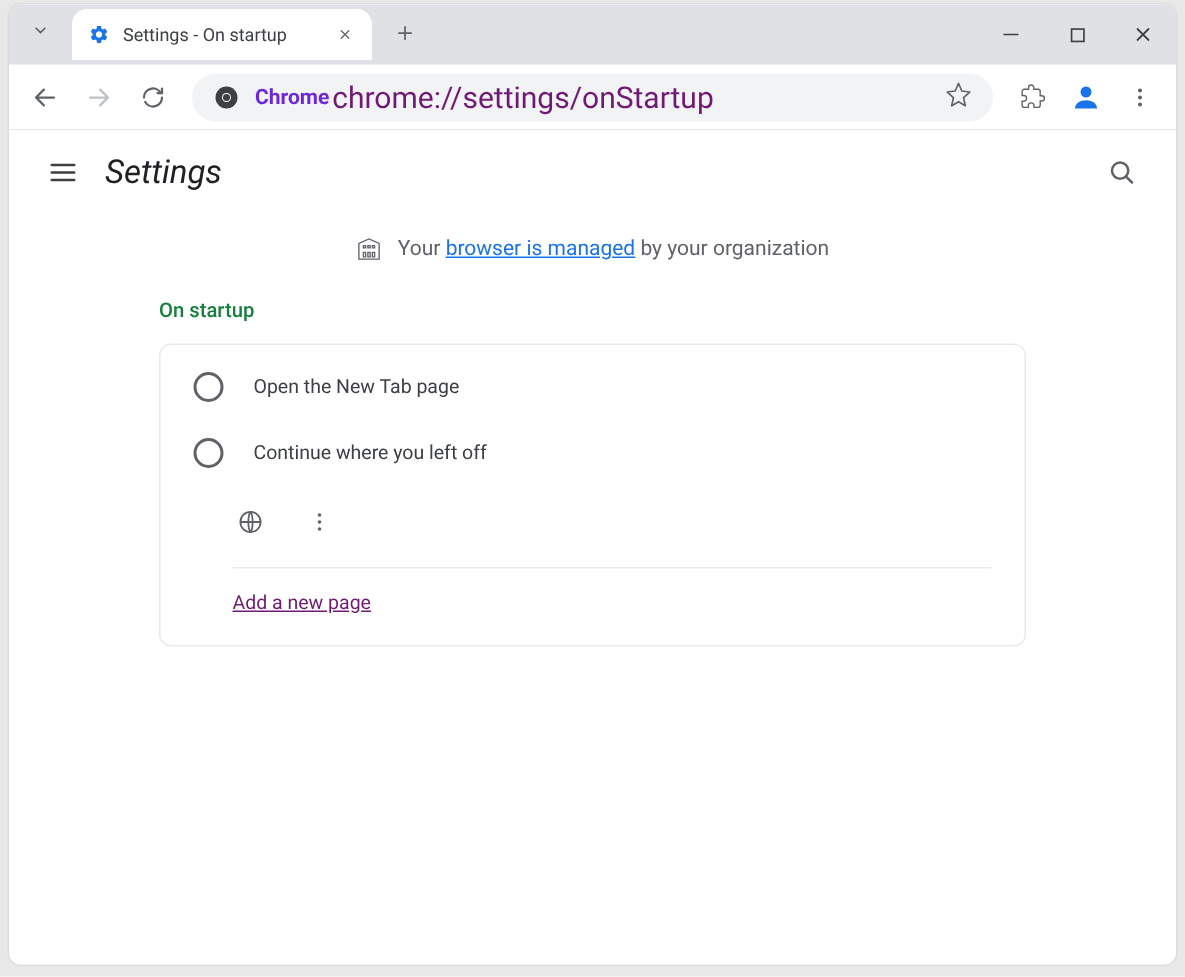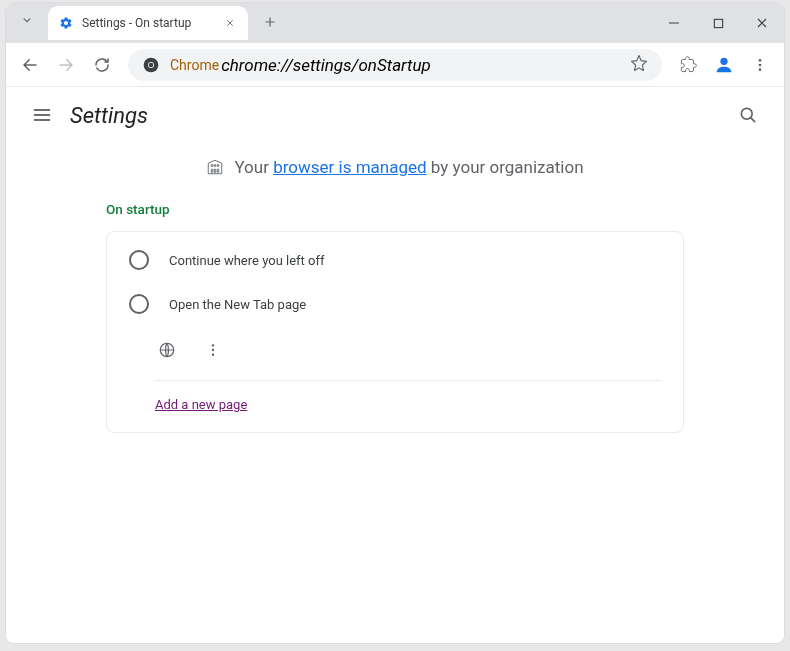--- a/index.html
+++ b/index.html
@@ -16,33 +16,33 @@
 .tab-close { width: 16px; height: 16px; display: flex; align-items: center; justify-content: center; cursor: pointer; color: #5f6368; border-radius: 50%; }
 .new-tab { width: 28px; height: 28px; display: flex; align-items: center; justify-content: center; margin-left: 8px; margin-bottom: 3px; cursor: pointer; color: #5f6368; border-radius: 50%; }
 .win-controls { position: absolute; right: 0; top: 0; display: flex; height: 100%; align-items: center; }
 .win-btn { width: 44px; height: 36px; display: flex; align-items: center; justify-content: center; cursor: pointer; color: #3c4043; }
 
 .toolbar { height: 44px; background: #fff; display: flex; align-items: center; padding: 0 8px; gap: 4px; border-bottom: 1px solid #e8eaed; }
 .nav-btn { width: 32px; height: 32px; display: flex; align-items: center; justify-content: center; cursor: pointer; color: #5f6368; border-radius: 50%; }
 .nav-btn.disabled { color: #bdc1c6; }
 .omnibox { flex: 1; height: 32px; background: #f1f3f4; border-radius: 16px; display: flex; align-items: center; padding: 0 14px; margin: 0 6px; }
 .omnibox-icon { width: 18px; height: 18px; margin-right: 10px; display: flex; align-items: center; justify-content: center; }
-.omnibox-chrome { font-size: 14px; color: #a16207; font-weight: 400; margin-right: 2px; }
-.omnibox-url { font-size: 17px; color: #000000; flex: 1; font-style: italic; }
+.omnibox-chrome { font-size: 14px; color: #6d28d9; font-weight: 700; margin-right: 2px; }
+.omnibox-url { font-size: 20px; color: #701a75; flex: 1; }
 .omnibox-star { color: #5f6368; cursor: pointer; }
 .toolbar-icon { width: 32px; height: 32px; display: flex; align-items: center; justify-content: center; cursor: pointer; color: #5f6368; border-radius: 50%; }
 .avatar { width: 28px; height: 28px; border-radius: 50%; display: flex; align-items: center; justify-content: center; cursor: pointer; margin: 0 2px; }
 
 .content { flex: 1; background: #fff; overflow: auto; position: relative; }
 .settings-header { height: 56px; display: flex; align-items: center; padding: 0 16px; }
 .menu-icon { width: 40px; height: 40px; display: flex; align-items: center; justify-content: center; cursor: pointer; color: #5f6368; }
 .settings-title { font-size: 22px; color: #202124; margin-left: 8px; font-weight: 400; font-style: italic; }
 .search-icon-btn { margin-left: auto; width: 40px; height: 40px; display: flex; align-items: center; justify-content: center; cursor: pointer; color: #5f6368; }
 
-.managed-bar { text-align: center; padding: 14px 0; font-size: 17px; color: #5f6368; display: flex; align-items: center; justify-content: center; gap: 10px; }
+.managed-bar { text-align: center; padding: 14px 0; font-size: 14px; color: #5f6368; display: flex; align-items: center; justify-content: center; gap: 10px; }
 .managed-link { color: #1a73e8; text-decoration: underline; cursor: pointer; }
 
 .section-title { font-size: 13.5px; color: #15803d; padding: 10px 0 14px 100px; font-weight: 500; }
 
 .card { margin: 0 100px 0 100px; border: 1px solid #e8eaed; border-radius: 8px; background: #fff; padding: 6px 0 10px 0; }
 .radio-row { display: flex; align-items: center; padding: 12px 22px; cursor: pointer; }
 .radio { width: 20px; height: 20px; border: 2px solid #5f6368; border-radius: 50%; margin-right: 20px; position: relative; flex-shrink: 0; }
 .radio.selected { border-color: #1a73e8; }
 .radio.selected::after { content: ''; position: absolute; top: 3px; left: 3px; width: 10px; height: 10px; background: #1a73e8; border-radius: 50%; }
 .radio-label { font-size: 13px; color: #3c4043; }
@@ -185,25 +185,25 @@
       <span>
         <span>Your </span><a class="managed-link">browser is managed</a><span> by your organization</span>
       </span>
     </div>
 
     <div class="section-title">On startup</div>
 
     <div class="card">
       <div class="radio-row">
         <div class="radio"></div>
-        <div class="radio-label">Continue where you left off</div>
+        <div class="radio-label">Open the New Tab page</div>
       </div>
       <div class="radio-row">
         <div class="radio"></div>
-        <div class="radio-label">Open the New Tab page</div>
+        <div class="radio-label">Continue where you left off</div>
       </div>
 
       <div class="page-entry">
         <div class="globe-icon">
           <svg width="18" height="18" viewBox="0 0 24 24">
               <circle cx="12" cy="12" r="9" stroke="#5f6368" stroke-width="1.6" fill="none"></circle>
               <path d="M3 12h18M12 3c2.5 3 2.5 15 0 18M12 3c-2.5 3-2.5 15 0 18" stroke="#5f6368" stroke-width="1.6" fill="none"></path>
             </svg>
         </div>
         <div class="more-btn">

